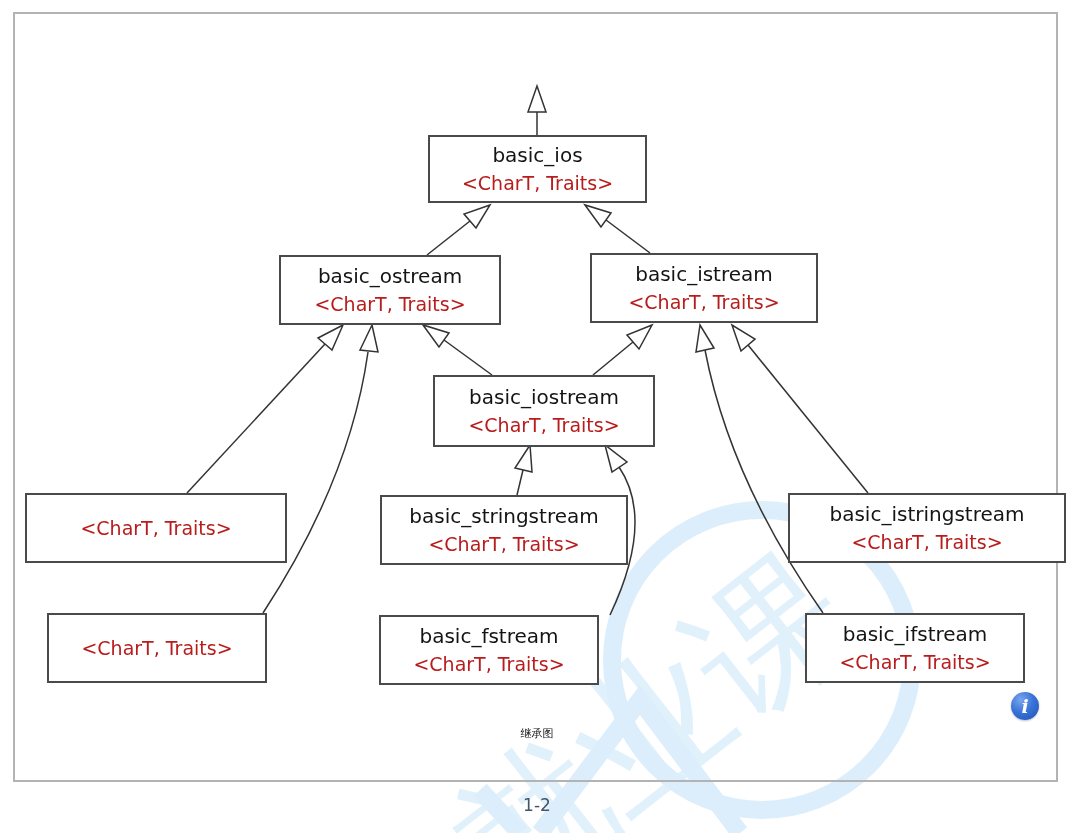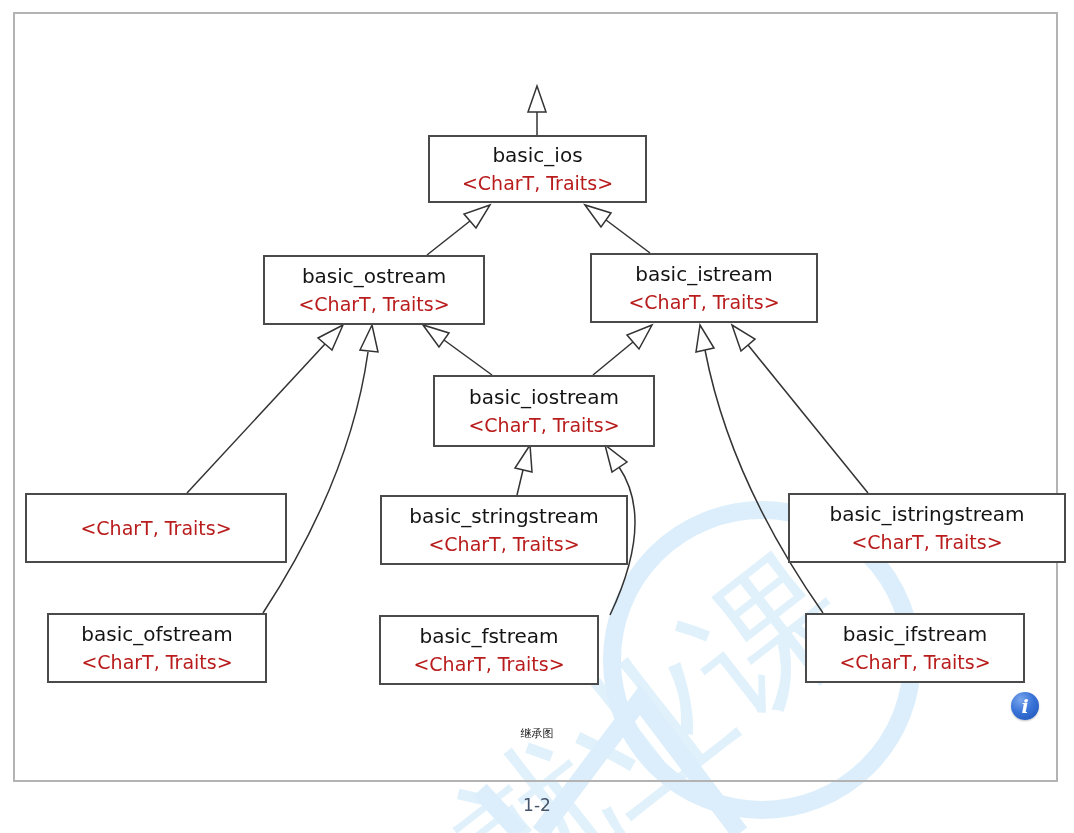--- a/index.html
+++ b/index.html
@@ -88,21 +88,21 @@
       <polygon points="605,445 612,472 627,462"></polygon>
     </g>
   </svg>
 
 
   <div class="node" style="left:428px;top:135px;width:219px;height:68px">
     <div class="cname">basic_ios</div>
     <div class="ctmpl">&lt;CharT, Traits&gt;</div>
   </div>
 
-  <div class="node" style="left:263px;top:255px;width:222px;height:70px">
+  <div class="node" style="left:279px;top:255px;width:222px;height:70px">
     <div class="cname">basic_ostream</div>
     <div class="ctmpl">&lt;CharT, Traits&gt;</div>
   </div>
 
   <div class="node" style="left:590px;top:253px;width:228px;height:70px">
     <div class="cname">basic_istream</div>
     <div class="ctmpl">&lt;CharT, Traits&gt;</div>
   </div>
 
   <div class="node" style="left:433px;top:375px;width:222px;height:72px">
@@ -118,21 +118,20 @@
     <div class="cname">basic_stringstream</div>
     <div class="ctmpl">&lt;CharT, Traits&gt;</div>
   </div>
 
   <div class="node" style="left:788px;top:493px;width:278px;height:70px">
     <div class="cname">basic_istringstream</div>
     <div class="ctmpl">&lt;CharT, Traits&gt;</div>
   </div>
 
   <div class="node" style="left:47px;top:613px;width:220px;height:70px">
-    <div class="cname">basic_ofstream</div>
     <div class="ctmpl">&lt;CharT, Traits&gt;</div>
   </div>
 
   <div class="node" style="left:379px;top:615px;width:220px;height:70px">
     <div class="cname">basic_fstream</div>
     <div class="ctmpl">&lt;CharT, Traits&gt;</div>
   </div>
 
   <div class="node" style="left:805px;top:613px;width:220px;height:70px">
     <div class="cname">basic_ifstream</div>

